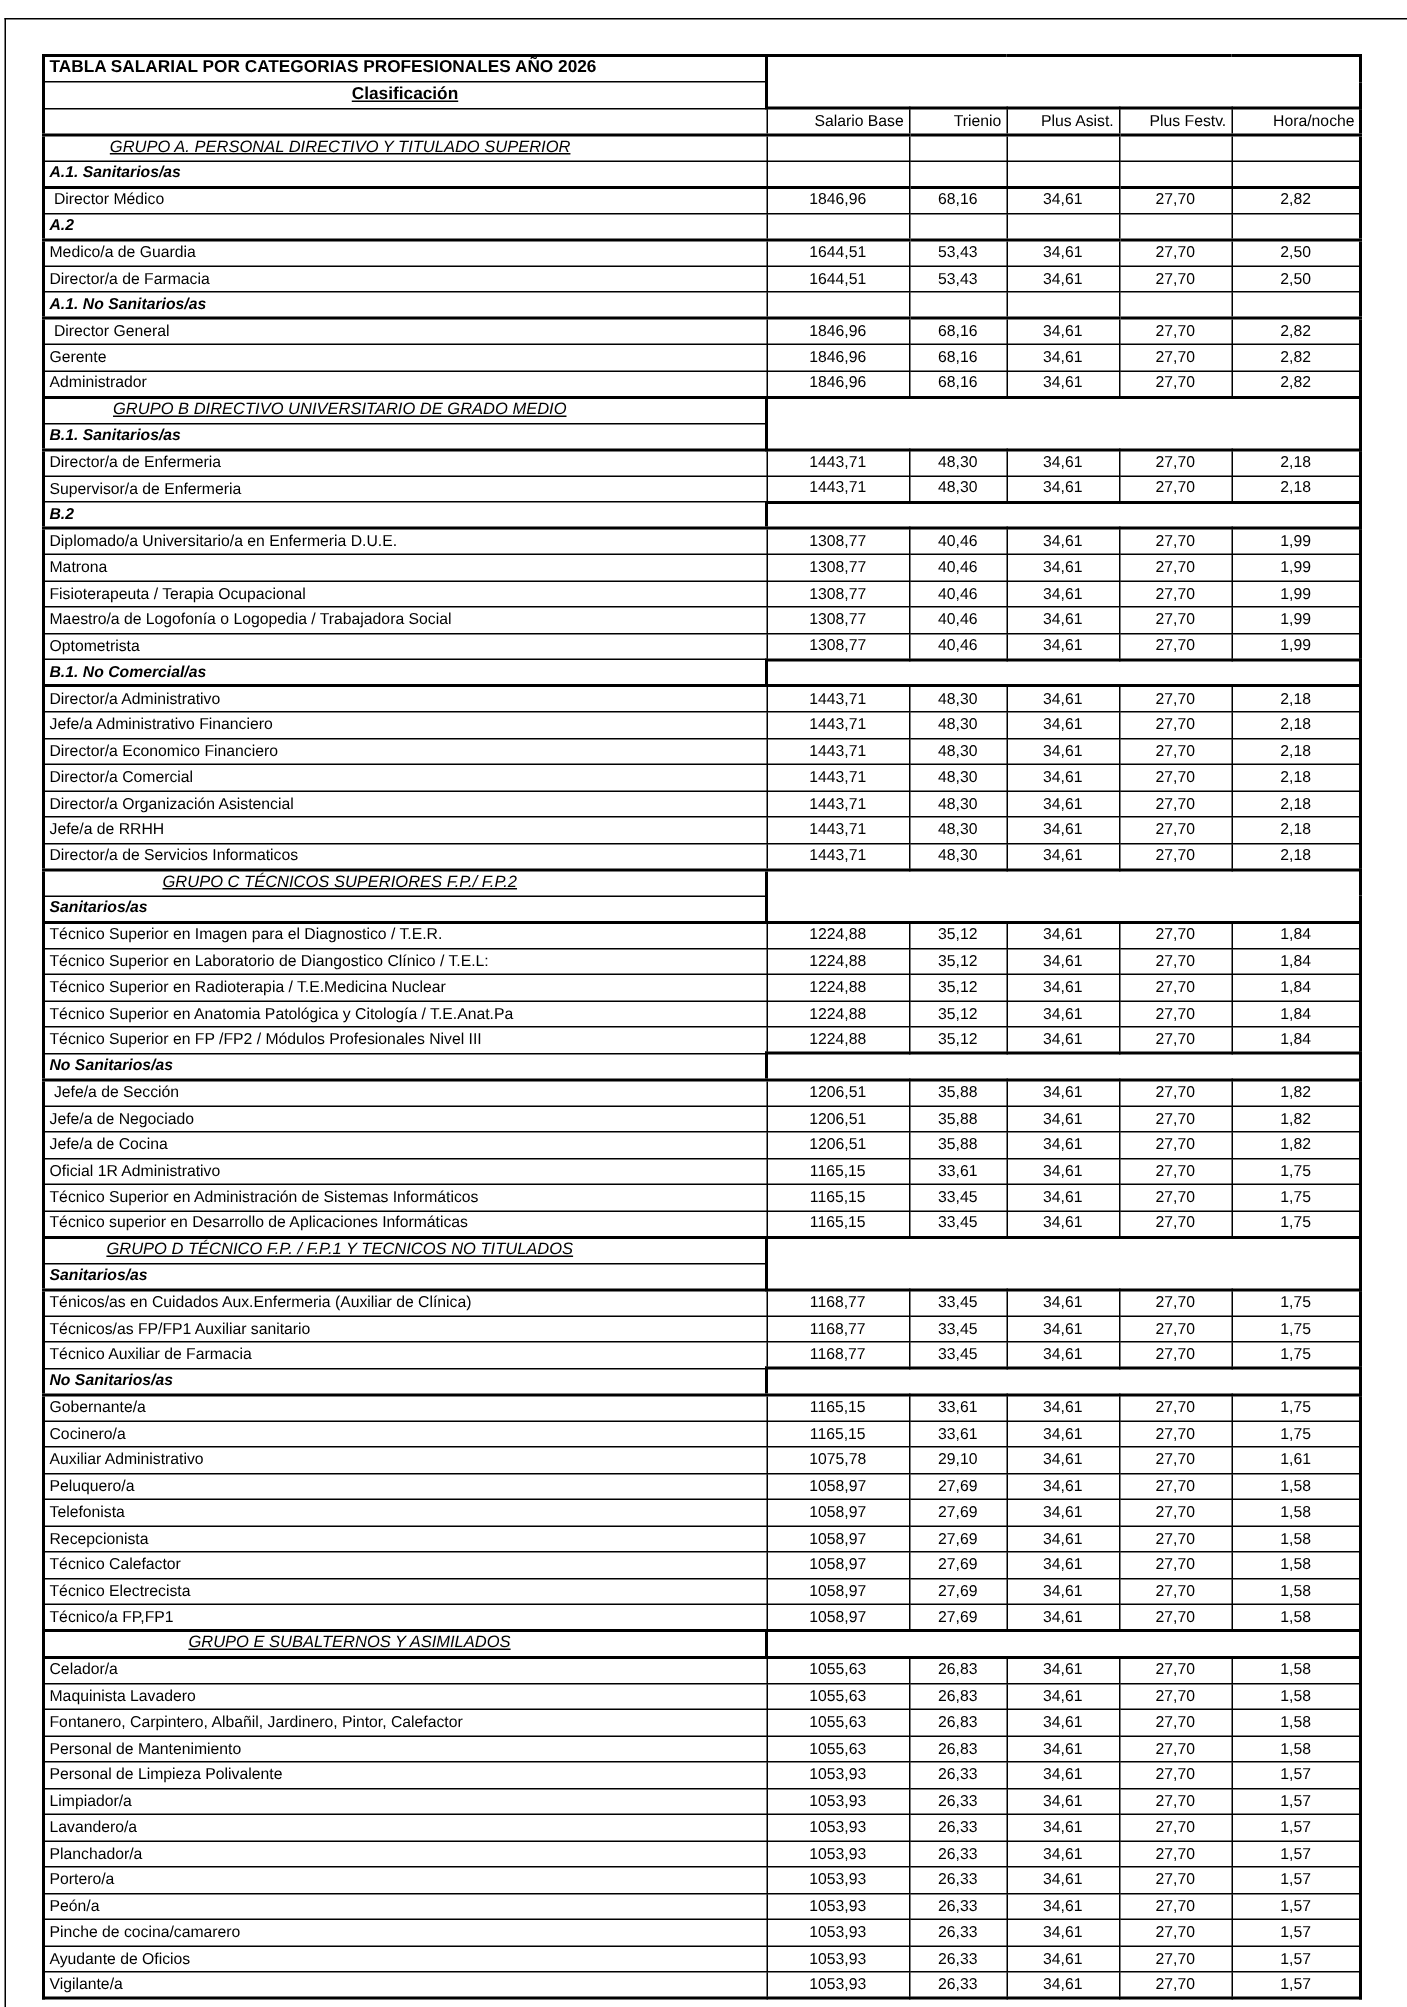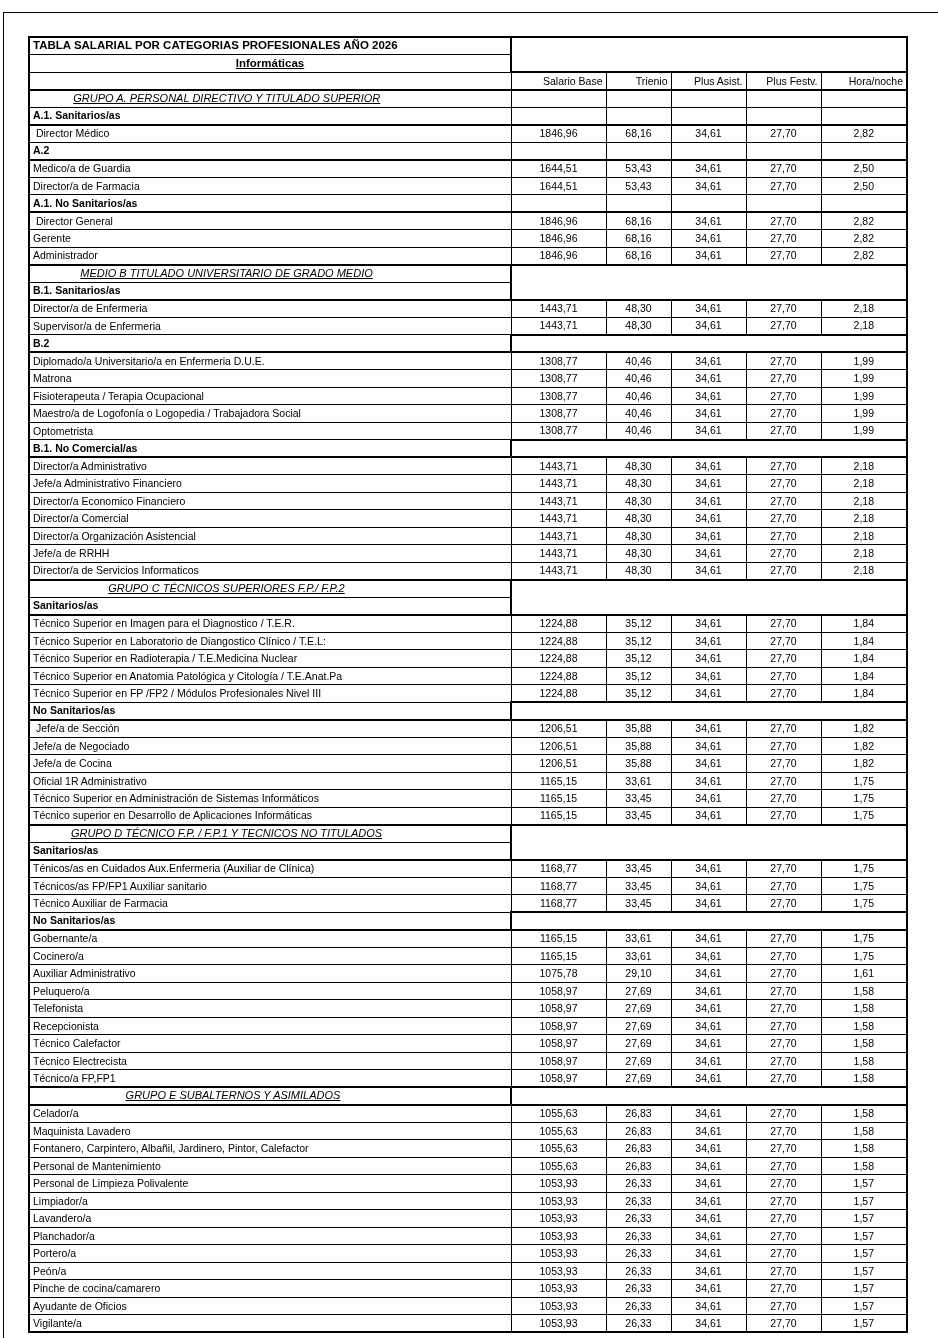--- a/index.html
+++ b/index.html
@@ -30,21 +30,21 @@
   td.colhdr{text-align:right;font-size:10.5px;}
   td.merged-title{border:2.5px solid #000;}
   td.merged-empty{border:2px solid #000;}
   tr.group td{border-top-width:2px;}
   tr.section td{border-bottom-width:2px;}
   tr.tb td{border-bottom-width:2px;padding-left:16px;}
   tr.group td.cat{
     font-style:italic;text-decoration:underline;text-align:center;
     font-size:11px;padding-right:90px;margin-left:28px;
   }
-  tr.section td.cat{font-weight:bold;margin-top:36px;}
+  tr.section td.cat{font-weight:bold;font-style:italic;margin-top:36px;}
 </style>
 </head>
 <body>
 
 <div class="page-line-top"></div>
 <div class="page-line-left"></div>
 
 <table class="salary">
   <colgroup>
     <col style="width:482px">
@@ -53,21 +53,21 @@
     <col style="width:75px">
     <col style="width:75px">
     <col style="width:86px">
   </colgroup>
   <tbody>
       <tr class="title-row">
         <td class="cat title-cell">TABLA SALARIAL POR CATEGORIAS PROFESIONALES AÑO 2026</td>
         <td class="merged-title" colspan="5" rowspan="2"></td>
       </tr>
       <tr class="clasif-row">
-        <td class="cat clasif-cell">Informáticas</td>
+        <td class="cat clasif-cell">Clasificación</td>
       </tr>
       <tr class="colhdr-row">
         <td class="cat"></td>
         <td class="num colhdr">Salario Base</td>
         <td class="num colhdr">Trienio</td>
         <td class="num colhdr">Plus Asist.</td>
         <td class="num colhdr">Plus Festv.</td>
         <td class="num colhdr">Hora/noche</td>
       </tr>
       <tr class="group">
@@ -144,21 +144,21 @@
       </tr>
       <tr class="item">
         <td class="cat">Administrador</td>
         <td class="num">1846,96</td>
         <td class="num">68,16</td>
         <td class="num">34,61</td>
         <td class="num">27,70</td>
         <td class="num">2,82</td>
       </tr>
       <tr class="group">
-        <td class="cat">MEDIO B TITULADO UNIVERSITARIO DE GRADO MEDIO</td>
+        <td class="cat">GRUPO B DIRECTIVO UNIVERSITARIO DE GRADO MEDIO</td>
         <td class="merged-empty" colspan="5" rowspan="2"></td>
       </tr>
       <tr class="section">
         <td class="cat">B.1. Sanitarios/as</td>
       </tr>
       <tr class="item">
         <td class="cat">Director/a de Enfermeria</td>
         <td class="num">1443,71</td>
         <td class="num">48,30</td>
         <td class="num">34,61</td>

